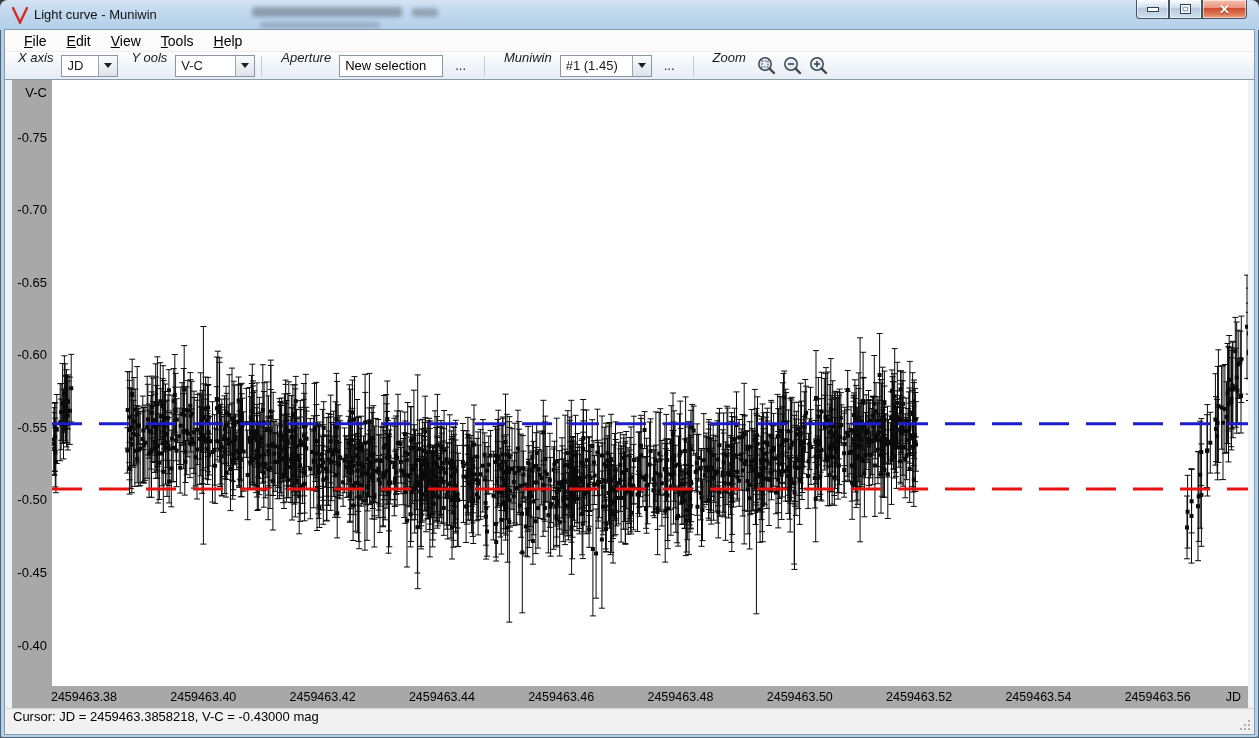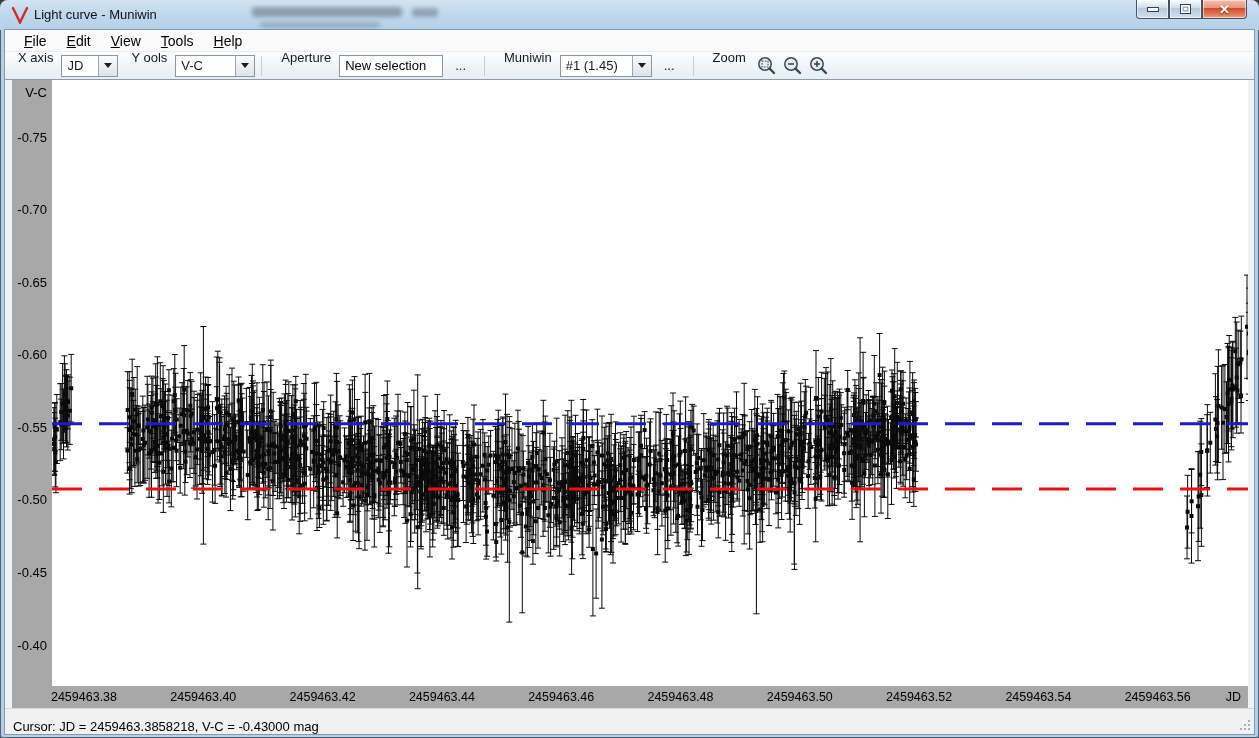--- a/index.html
+++ b/index.html
@@ -30,36 +30,36 @@
   .glyph-close{color:#fff;font-size:13px;font-weight:bold;text-shadow:0 1px 1px #7e2615;line-height:1;}
   
   .client{position:absolute;left:5px;top:30px;width:1249px;height:704px;background:#fff;
           box-shadow:0 0 0 1px rgba(70,90,110,.45);}
   .menubar{position:relative;height:22px;background:#fbfbfb;border-bottom:1px solid #ececec;
            display:flex;align-items:center;padding-left:9px;box-sizing:border-box;}
   .menu-item{font-size:14px;color:#000;padding:2px 10px;cursor:default;}
   .menu-item u{text-decoration:underline;}
   .toolbar{position:relative;height:28px;background:linear-gradient(180deg,#fdfdfe 0%,#f0f4f9 55%,#e6edf5 100%);
            border-bottom:1px solid #8f9aa5;display:flex;align-items:center;box-sizing:border-box;font-size:13px;color:#16191d;}
-  .tb-label{margin:0 8px 16px 13px;white-space:nowrap;}
+  .tb-label{margin:0 8px 16px 13px;white-space:nowrap;font-style:italic;}
   .combo{height:22px;background:#fff;border:1px solid #8a97a3;display:flex;align-items:stretch;box-sizing:border-box;cursor:pointer;}
   .combo .val{flex:1;padding:2px 4px 0 5px;font-size:13px;white-space:nowrap;overflow:hidden;}
   .combo .arrow-btn{width:18px;border-left:1px solid #9aa5b0;background:linear-gradient(180deg,#fafbfc,#dde3ea);
         display:flex;align-items:center;justify-content:center;}
   .tri{width:0;height:0;border-left:4px solid transparent;border-right:4px solid transparent;border-top:5px solid #1c1c1c;}
   .entry{height:22px;width:104px;background:#fff;border:1px solid #8a97a3;box-sizing:border-box;
          font-size:13px;padding:2px 5px;font-family:"Liberation Sans",sans-serif;}
   .mini-btn{margin:0 4px;padding:3px 8px;font-size:13px;color:#222;border-radius:2px;cursor:pointer;}
   .tb-sep{width:1px;height:20px;background:#c6cdd6;margin:0 6px;}
   .icon-btn{width:26px;height:24px;display:flex;align-items:center;justify-content:center;border-radius:3px;cursor:pointer;}
   
   .plot-wrap{position:relative;height:628px;background:#eef3f9;}
   
   .statusbar{position:relative;height:26px;background:#f1f1f1;border-top:1px solid #d7d7d7;
-             display:flex;align-items:flex-end;font-size:13px;color:#000;padding-left:8px;box-sizing:border-box;}
+             display:flex;align-items:flex-start;font-size:13px;color:#000;padding-left:8px;box-sizing:border-box;}
   .grip{position:absolute;right:4px;bottom:4px;width:13px;height:13px;cursor:nwse-resize;}
   .grip i{position:absolute;width:2px;height:2px;background:#a9b0b8;}
 </style>
 </head>
 <body>
 
 <div class="desktop">
   <div class="window">
 
     <div class="titlebar">

